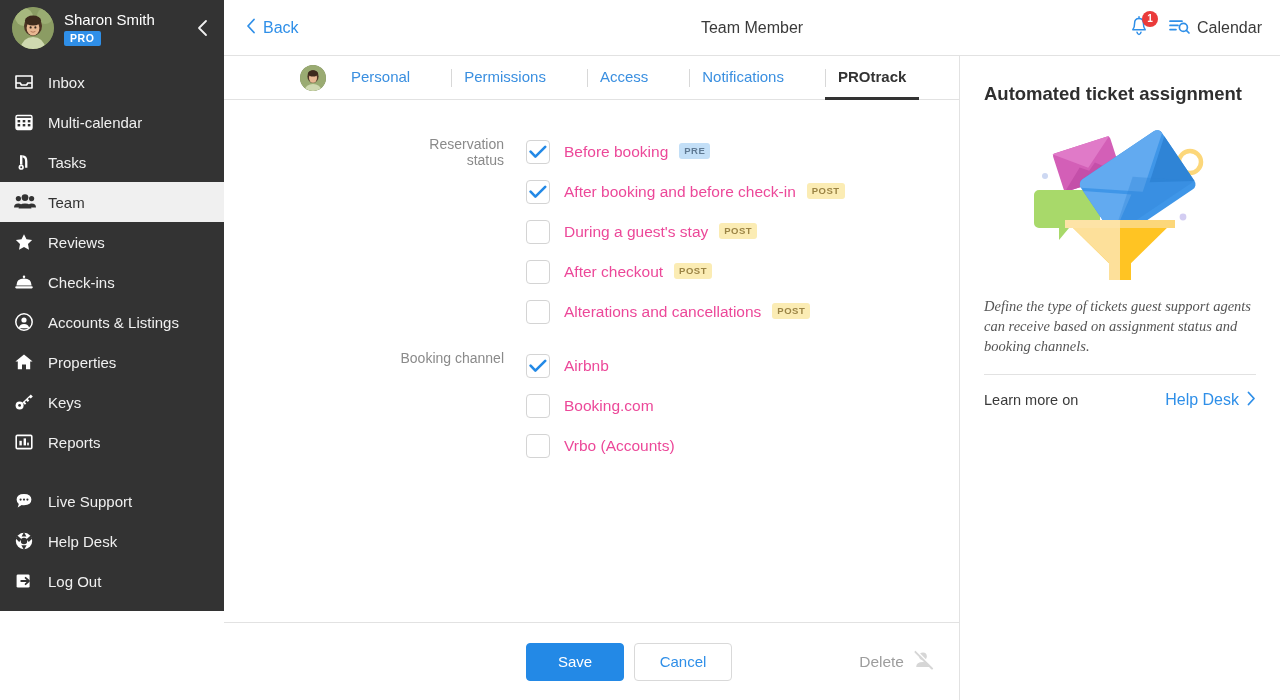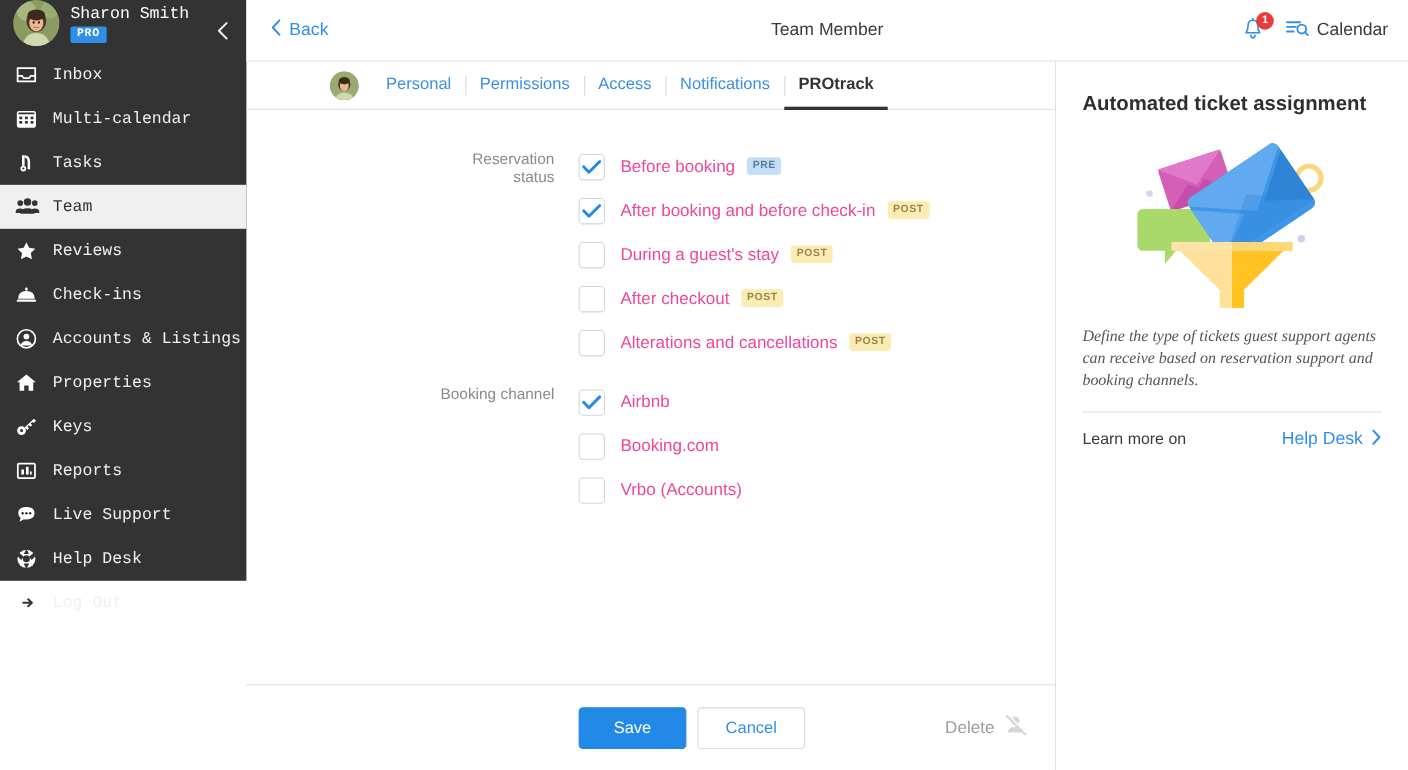--- a/index.html
+++ b/index.html
@@ -6,25 +6,25 @@
   html, body {
     width: 1280px; height: 700px;
     font-family: "Liberation Sans", sans-serif;
     background: #ffffff;
     overflow: hidden;
   }
   .app { display: flex; width: 1280px; height: 700px; }
 
   
   .sidebar {
-    width: 224px; height: 528px;
+    width: 224px; height: 611px;
     background: #333333;
     flex: 0 0 224px;
     position: relative;
-    display: flex; flex-direction: column; font-family: Liberation Mono, monospace;
+    display: flex; flex-direction: column;
   }
   .profile {
     height: 56px;
     display: flex; align-items: center;
     padding: 0 12px;
     position: relative;
   }
   .avatar-photo {
     width: 42px; height: 42px; border-radius: 50%;
     flex: 0 0 42px;
@@ -128,21 +128,21 @@
     border-bottom: 1px solid #e2e2e2;
     padding-left: 78px;
     position: relative;
   }
   .tab-avatar {
     position: absolute; left: 76px; top: 9px;
     width: 26px; height: 26px; border-radius: 50%;
     overflow: hidden; background: #7b8a5a;
   }
   .tab-avatar svg { display: block; width: 100%; height: 100%; }
-  .tabs-inner { margin-left: 36px; display: flex; align-items: flex-end; height: 44px; }
+  .tabs-inner { margin-left: 36px; display: flex; align-items: flex-end; height: 44px; gap: 28px; }
   .tab {
     display: flex; align-items: center;
     padding: 0 13px; height: 44px;
     font-size: 15px; color: #3a8fe0; cursor: pointer;
     border-bottom: 3px solid transparent;
     position: relative;
   }
   .tab + .tab::before {
     content: ""; position: absolute; left: 0; top: 13px;
     height: 18px; width: 1px; background: #d8d8d8;
@@ -651,21 +651,21 @@
 
             <path d="M40 98h110L95 152z" fill="#ffc423"></path>
             <path d="M40 98h55v54z" fill="#fde09a"></path>
             <path d="M40 98h110v8H40z" fill="#fde3a6"></path>
             <path d="M95 98h55v8H95z" fill="#fcd77a"></path>
             <rect x="84" y="128" width="22" height="30" fill="#ffc423"></rect>
             <rect x="84" y="128" width="11" height="30" fill="#fde09a"></rect>
           </svg>
         </div>
 
-        <div class="rp-desc">Define the type of tickets guest support agents can receive based on reservation support and booking channels.</div>
+        <div class="rp-desc">Define the type of tickets guest support agents can receive based on assignment status and booking channels.</div>
         <div class="rp-divider"></div>
         <div class="rp-footer">
           <span class="rp-learn">Learn more on</span>
           <span class="rp-help">
             <span>Help Desk</span>
             <span>
               <svg width="9" height="15" viewBox="0 0 9 15">
                   <path d="M1.5 1.5 7 7.5l-5.5 6" stroke="#2f8fe8" stroke-width="1.8" fill="none" stroke-linecap="round" stroke-linejoin="round"></path>
                 </svg>
             </span>

